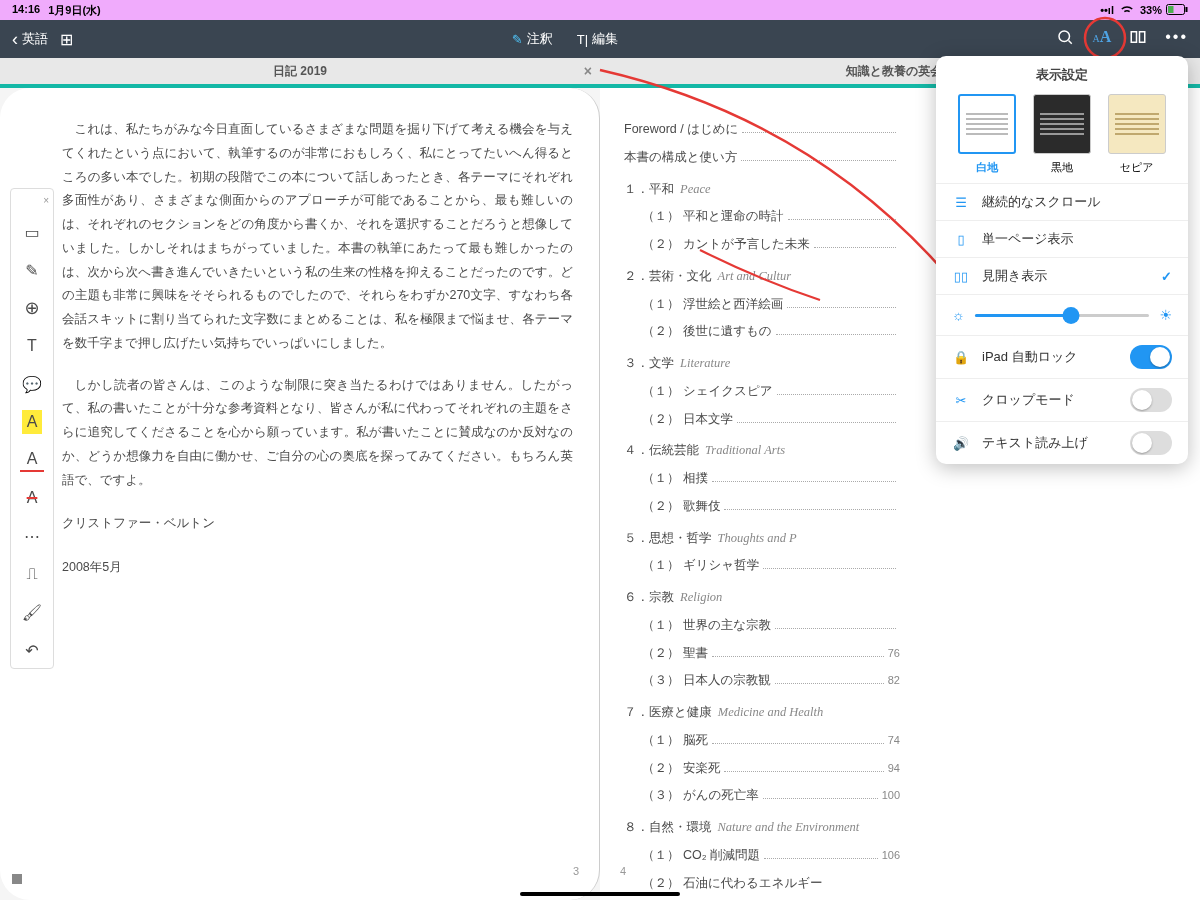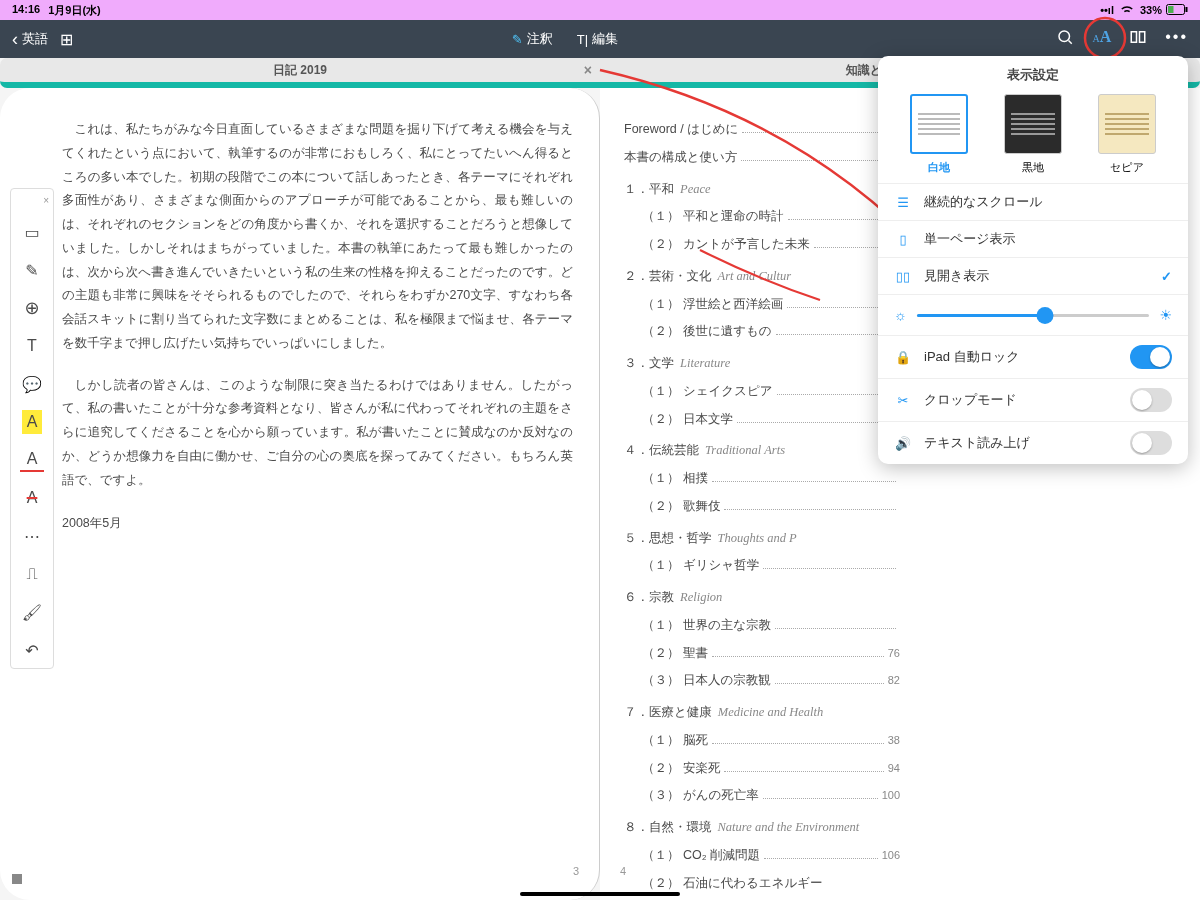--- a/index.html
+++ b/index.html
@@ -10,21 +10,21 @@
 .status-right { display: flex; align-items: center; gap: 4px; }
 
 .top-toolbar { height: 38px; background: #3a4551; display: flex; align-items: center; padding: 0 12px; color: #fff; justify-content: space-between; }
 .tb-left { display: flex; align-items: center; gap: 12px; }
 .tb-center { display: flex; align-items: center; gap: 24px; }
 .tb-right { display: flex; align-items: flex-start; gap: 18px; }
 .tb-item { display: flex; align-items: center; gap: 4px; font-size: 13px; }
 .back-chev { font-size: 18px; font-weight: 200; }
 .icon-svg { width: 18px; height: 18px; }
 
-.doc-tabs { height: 30px; background: #e8e8e8; display: flex; border-bottom: 6px solid #14b8a6; border-radius: 7px; }
+.doc-tabs { height: 30px; background: #e8e8e8; display: flex; border-bottom: 4px solid #14b8a6; }
 .doc-tab { flex: 1; display: flex; align-items: center; justify-content: center; position: relative; font-size: 12px; font-weight: 600; color: #555; }
 .doc-tab .close { position: absolute; right: 8px; color: #888; font-size: 14px; }
 
 .content-area { display: flex; height: calc(900px - 88px); position: relative; }
 
 .side-tools { width: 44px; background: #fff; border: 1px solid #ddd; border-radius: 4px; position: absolute; left: 10px; top: 100px; display: flex; flex-direction: column; align-items: center; padding: 6px 0; gap: 14px; z-index: 5; }
 .side-tools .close-mini { font-size: 10px; color: #999; align-self: flex-end; margin-right: 4px; }
 .tool-icon { width: 24px; height: 24px; display: flex; align-items: center; justify-content: center; color: #4a4a4a; font-size: 16px; }
 .highlight-a { background: #ffeb3b; width: 20px; text-align: center; }
 .underline-a { border-bottom: 2px solid #e53935; }
@@ -40,21 +40,21 @@
 .pnum-right { position: absolute; bottom: 18px; left: 20px; color: #999; font-size: 11px; }
 
 .toc-line { display: flex; align-items: baseline; overflow: hidden; white-space: nowrap; margin-bottom: 4px; }
 .toc-head { margin-top: 8px; font-weight: 400; }
 .toc-sub { padding-left: 18px; }
 .toc-label { color: #4a4a4a; }
 .toc-en { font-family: Georgia, serif; font-style: italic; color: #888; margin-left: 6px; }
 .dotted { flex: 1; border-bottom: 1px dotted #aaa; margin: 0 4px 4px 4px; min-width: 6px; }
 .toc-pn { color: #888; font-size: 11px; }
 
-.popover { position: absolute; right: 12px; top: 56px; width: 310px; background: #fff; border-radius: 10px; box-shadow: 0 4px 20px rgba(0,0,0,.25); z-index: 20; overflow: hidden; }
+.popover { position: absolute; right: 12px; top: 56px; width: 252px; background: #fff; border-radius: 10px; box-shadow: 0 4px 20px rgba(0,0,0,.25); z-index: 20; overflow: hidden; }
 .popover .arrow { position: absolute; top: -8px; right: 84px; width: 16px; height: 16px; background: #fff; transform: rotate(45deg); }
 .pop-title { text-align: center; font-size: 13px; padding: 10px 0 6px; font-weight: 600; color: #444; }
 .themes { display: flex; justify-content: space-around; padding: 4px 14px 8px; }
 .theme-box { display: flex; flex-direction: column; align-items: center; gap: 6px; font-size: 11px; }
 .theme-sw { width: 58px; height: 60px; border: 1px solid #ccc; border-radius: 3px; display: flex; flex-direction: column; justify-content: center; gap: 3px; padding: 6px; }
 .theme-sw.sel { border: 2px solid #2196f3; }
 .theme-sw .ln { height: 2px; }
 .theme-white { background:#fff; } .theme-white .ln { background:#bbb; }
 .theme-black { background:#2b2b2b; } .theme-black .ln { background:#999; }
 .theme-sepia { background:#f5e8c0; } .theme-sepia .ln { background:#c0a86e; }
@@ -166,20 +166,21 @@
     <span class="tool-icon strike-a">A</span>
     <span class="tool-icon">⋯</span>
     <span class="tool-icon">⎍</span>
     <span class="tool-icon">🖌</span>
     <span class="tool-icon">↶</span>
   </div>
 
   <div class="page page-left">
     <p class="para-indent">これは、私たちがみな今日直面しているさまざまな問題を掘り下げて考える機会を与えてくれたという点において、執筆するのが非常におもしろく、私にとってたいへん得るところの多い本でした。初期の段階でこの本について話しあったとき、各テーマにそれぞれ多面性があり、さまざまな側面からのアプローチが可能であることから、最も難しいのは、それぞれのセクションをどの角度から書くか、それを選択することだろうと想像していました。しかしそれはまちがっていました。本書の執筆にあたって最も難しかったのは、次から次へ書き進んでいきたいという私の生来の性格を抑えることだったのです。どの主題も非常に興味をそそられるものでしたので、それらをわずか270文字、すなわち各会話スキットに割り当てられた文字数にまとめることは、私を極限まで悩ませ、各テーマを数千字まで押し広げたい気持ちでいっぱいにしました。</p>
     <p class="para-indent">しかし読者の皆さんは、このような制限に突き当たるわけではありません。したがって、私の書いたことが十分な参考資料となり、皆さんが私に代わってそれぞれの主題をさらに追究してくださることを心から願っています。私が書いたことに賛成なのか反対なのか、どうか想像力を自由に働かせ、ご自分の心の奥底を探ってみてください。もちろん英語で、ですよ。</p>
+    <p class="sig">クリストファー・ベルトン</p>
     <p class="sig">2008年5月</p>
     <span class="pnum-left">3</span>
   </div>
 
   <div class="page page-right">
     <div class="toc-line">
         <span class="toc-label">Foreword / はじめに</span>
         <span class="dotted"></span>
       </div>
     <div class="toc-line">
@@ -261,21 +262,21 @@
           <span class="dotted"></span>
           <span class="toc-pn">82</span>
         </div>
         <div class="toc-line toc-head">
           <span class="toc-label">７．医療と健康</span>
           <span class="toc-en">Medicine and Health</span>
         </div>
         <div class="toc-line toc-sub">
           <span class="toc-label">（１）&nbsp;脳死</span>
           <span class="dotted"></span>
-          <span class="toc-pn">38</span>
+          <span class="toc-pn">74</span>
         </div>
         <div class="toc-line toc-sub">
           <span class="toc-label">（２）&nbsp;安楽死</span>
           <span class="dotted"></span>
           <span class="toc-pn">94</span>
         </div>
         <div class="toc-line toc-sub">
           <span class="toc-label">（３）&nbsp;がんの死亡率</span>
           <span class="dotted"></span>
           <span class="toc-pn">100</span>

